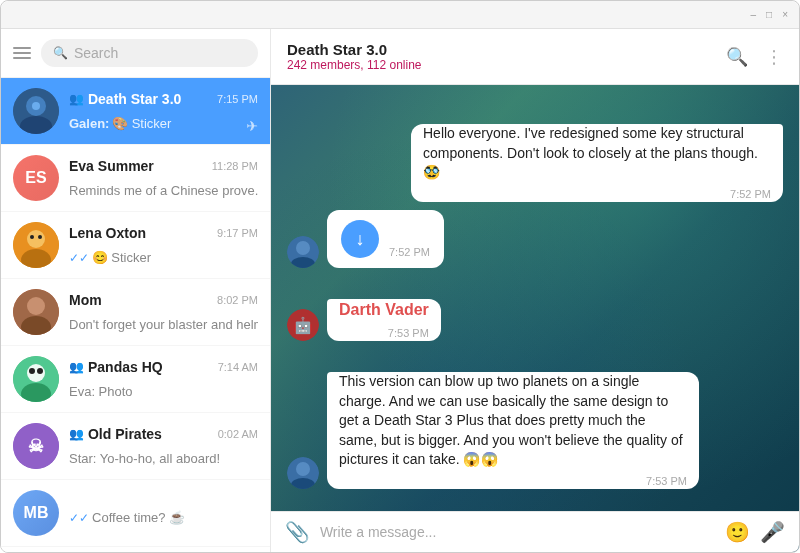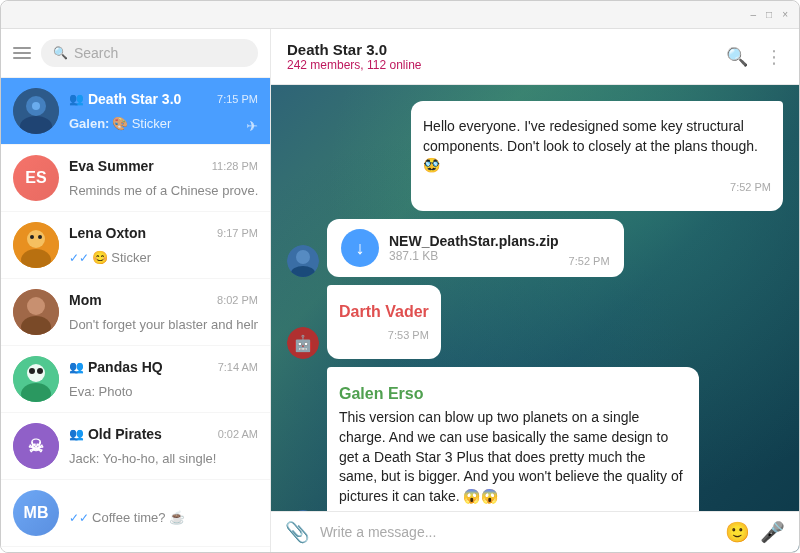--- a/index.html
+++ b/index.html
@@ -53,21 +53,21 @@
     .chat-header { background: #fff; padding: 0 16px; height: 56px; display: flex; align-items: center; justify-content: space-between; border-bottom: 1px solid #e8e8e8; position: relative; z-index: 10; }
     .chat-header-info { display: flex; flex-direction: column; }
     .chat-header-name { font-size: 15px; font-weight: 700; color: #222; }
     .chat-header-status { font-size: 12px; color: #be185d; }
     .chat-header-actions { display: flex; gap: 16px; align-items: center; }
     .header-icon { font-size: 18px; color: #aaa; cursor: pointer; }
 
     
     .messages-area { flex: 1; overflow-y: auto; padding: 16px 16px 8px; position: relative; z-index: 2; display: flex; flex-direction: column; gap: 8px; }
 
-    .msg-bubble { max-width: 75%; border-radius: 12px; padding: 16px 12px; position: relative; font-size: 14px; line-height: 1.4; }
+    .msg-bubble { max-width: 75%; border-radius: 12px; padding: 0 12px; position: relative; font-size: 14px; line-height: 1.4; margin-top: 23px; }
     .msg-bubble.incoming { background: #fff; color: #222; align-self: flex-start; border-radius: 4px 12px 12px 12px; }
     .msg-bubble.outgoing { background: #fff; color: #222; align-self: flex-end; border-radius: 12px 4px 12px 12px; }
     .msg-row { display: flex; align-items: flex-end; gap: 8px; }
     .msg-row.outgoing { justify-content: flex-end; }
     .msg-row.incoming { justify-content: flex-start; }
     .msg-avatar { width: 32px; height: 32px; border-radius: 50%; flex-shrink: 0; overflow: hidden; }
     .msg-time { font-size: 11px; color: #aaa; text-align: right; margin-top: 4px; }
     .msg-sender { font-size: 16px; font-weight: 700; margin-bottom: 3px; }
     .msg-sender.darth { color: #e05050; }
     .msg-sender.galen { color: #50a050; }
@@ -230,21 +230,21 @@
         </div>
         <div class="chat-info">
           <div class="chat-name-row">
             <span class="chat-name">
               <span style="font-size:12px; color:#888;">👥</span>
               Old Pirates
             </span>
             <span class="chat-time">0:02 AM</span>
           </div>
           <div class="chat-preview">
-            <span>Jack: Yo-ho-ho, all single!</span>
+            <span>Star: Yo-ho-ho, all aboard!</span>
           </div>
         </div>
       </div>
 
       <div class="chat-item">
         <div class="avatar avatar-mb">MB</div>
         <div class="chat-info">
           <div class="chat-preview">
             <span class="check-icon">✓✓</span>
             <span>Coffee time? ☕</span>
@@ -289,24 +289,20 @@
           <svg width="32" height="32" viewBox="0 0 32 32">
             <circle cx="16" cy="16" r="16" fill="#3a6ea5"></circle>
             <circle cx="16" cy="12" r="7" fill="#5a8ec5" opacity="0.9"></circle>
             <ellipse cx="16" cy="28" rx="12" ry="7" fill="#1a4a7a"></ellipse>
           </svg>
         </div>
         <div class="file-bubble">
           <div class="file-download-btn">
             <span style="color:white; font-size:18px; font-weight:bold;">↓</span>
           </div>
-          <div class="file-info">
-            <div class="file-name">NEW_DeathStar.plans.zip</div>
-            <div class="file-size">387.1 KB</div>
-          </div>
           <div class="msg-time" style="align-self:flex-end;">7:52 PM</div>
         </div>
       </div>
 
       <div class="msg-row incoming">
         <div class="msg-avatar">
           <svg width="32" height="32" viewBox="0 0 32 32">
             <circle cx="16" cy="16" r="16" fill="#b03030"></circle>
             <text x="16" y="22" text-anchor="middle" fill="white" font-size="16">🤖</text>
           </svg>
@@ -319,21 +315,20 @@
 
       <div class="msg-row incoming">
         <div class="msg-avatar">
           <svg width="32" height="32" viewBox="0 0 32 32">
             <circle cx="16" cy="16" r="16" fill="#3a6ea5"></circle>
             <circle cx="16" cy="12" r="7" fill="#5a8ec5" opacity="0.9"></circle>
             <ellipse cx="16" cy="28" rx="12" ry="7" fill="#1a4a7a"></ellipse>
           </svg>
         </div>
         <div class="msg-bubble incoming">
-          <div class="msg-sender galen">Galen Erso</div>
           <div>This version can blow up two planets on a single charge. And we can use basically the same design to get a Death Star 3 Plus that does pretty much the same, but is bigger. And you won't believe the quality of pictures it can take. 😱😱</div>
           <div class="msg-time">7:53 PM</div>
         </div>
       </div>
 
     </div>
 
     <div class="message-input-area">
       <span class="attach-icon">📎</span>
       <input type="text" class="message-input" placeholder="Write a message..." style="">

